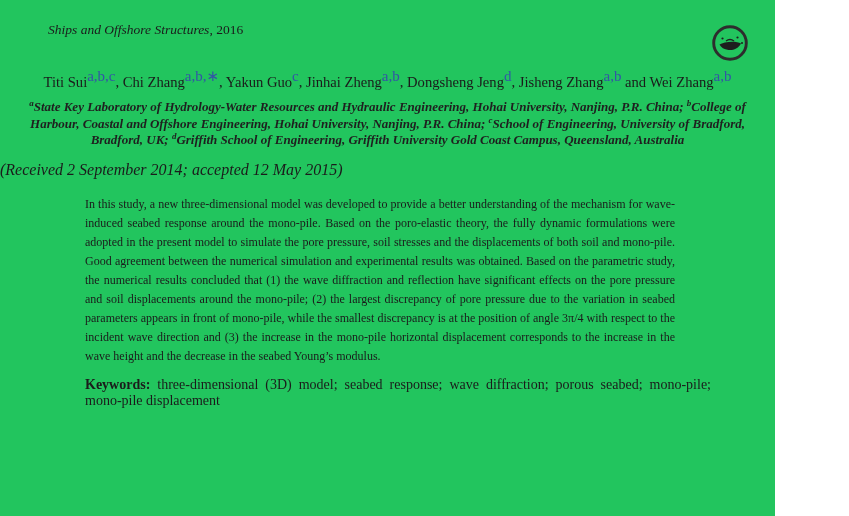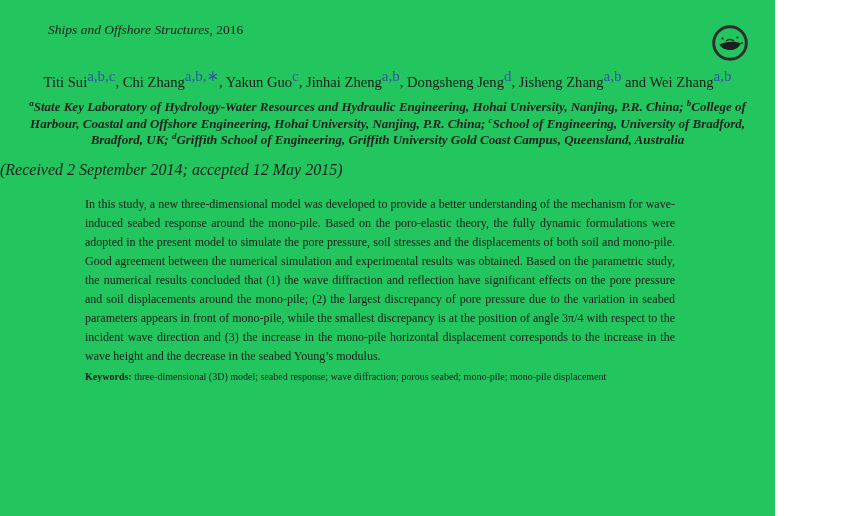--- a/index.html
+++ b/index.html
@@ -73,23 +73,23 @@
   }
   
   .abstract {
     margin: 16px 100px 0 85px;
     text-align: justify;
     font-size: 12px;
     line-height: 19px;
     color: #1b1b1b;
   }
   .keywords {
-    margin: 3px 64px 0 85px;
+    margin: 11px 64px 0 85px;
     text-align: justify;
-    font-size: 10px;
+    font-size: 14px;
     line-height: 16.2px;
     color: #1b1b1b;
   }
   .keywords b { font-weight: bold; }
 </style>
 </head>
 <body>
 
 <div class="page">
 

